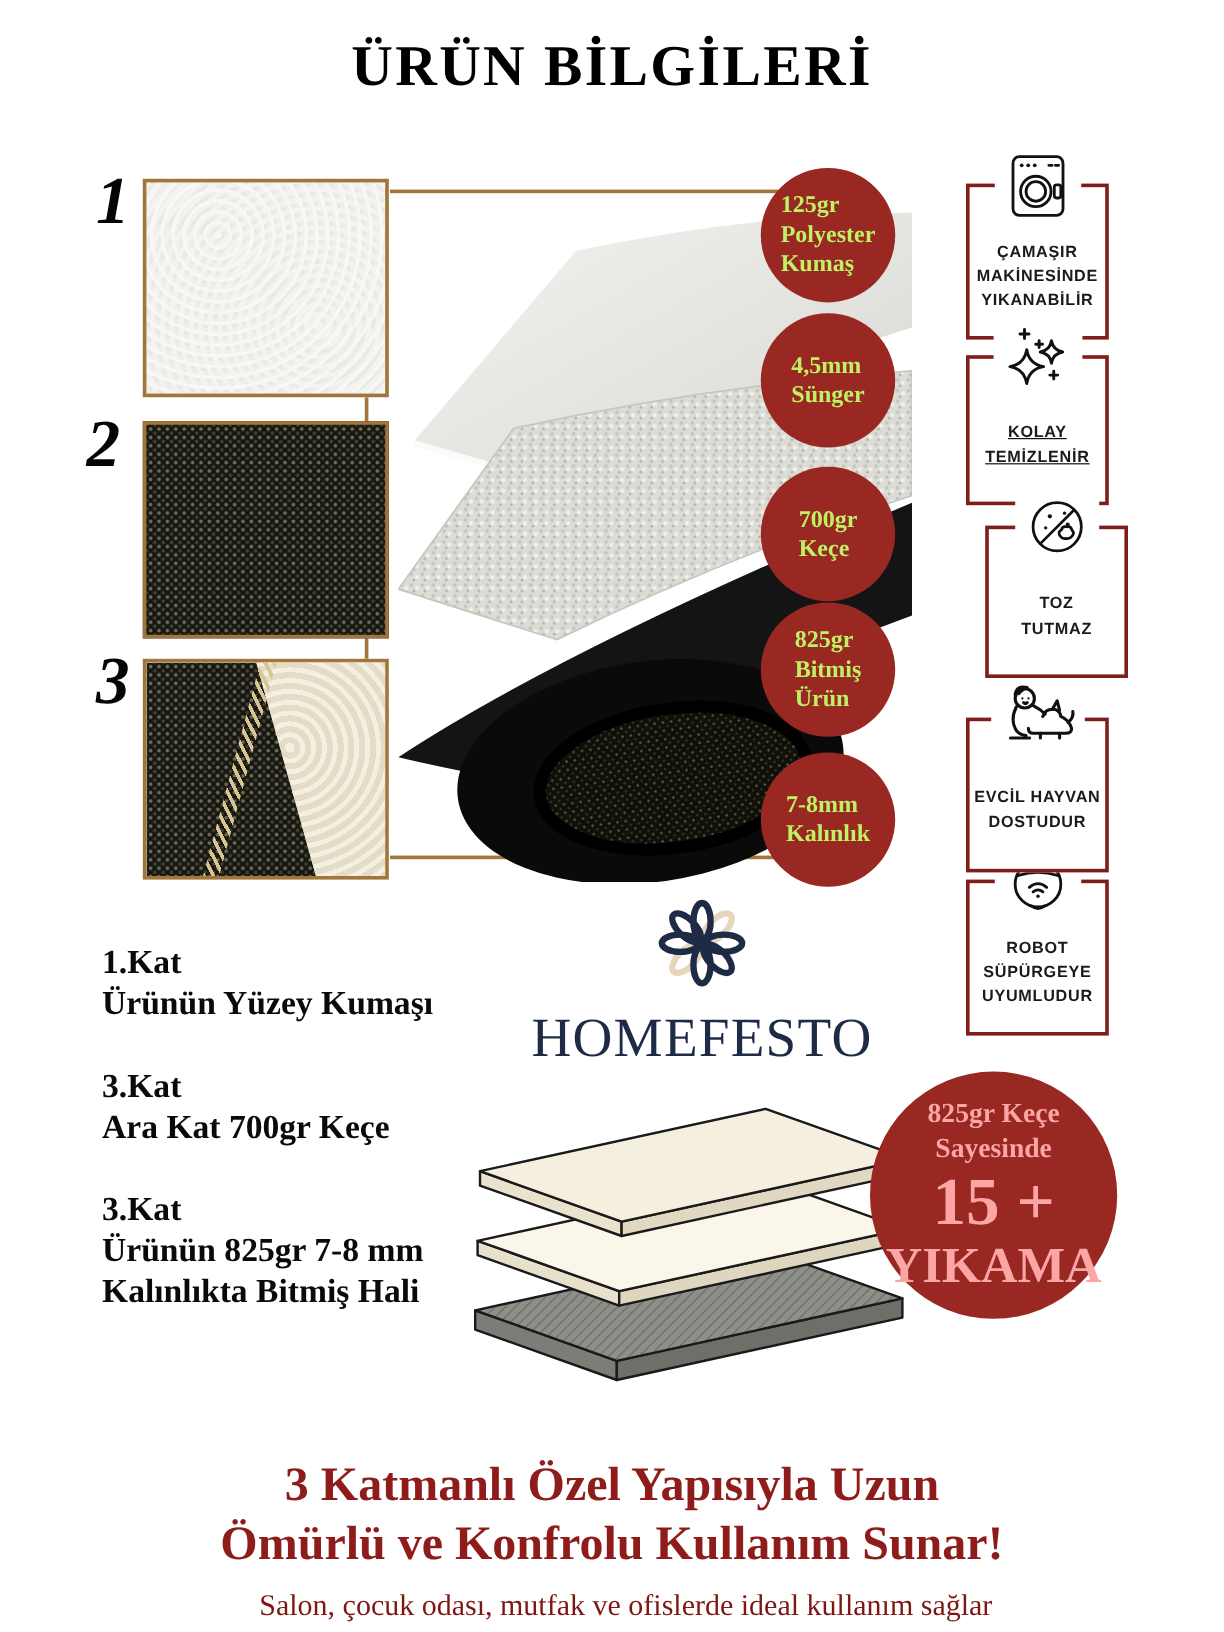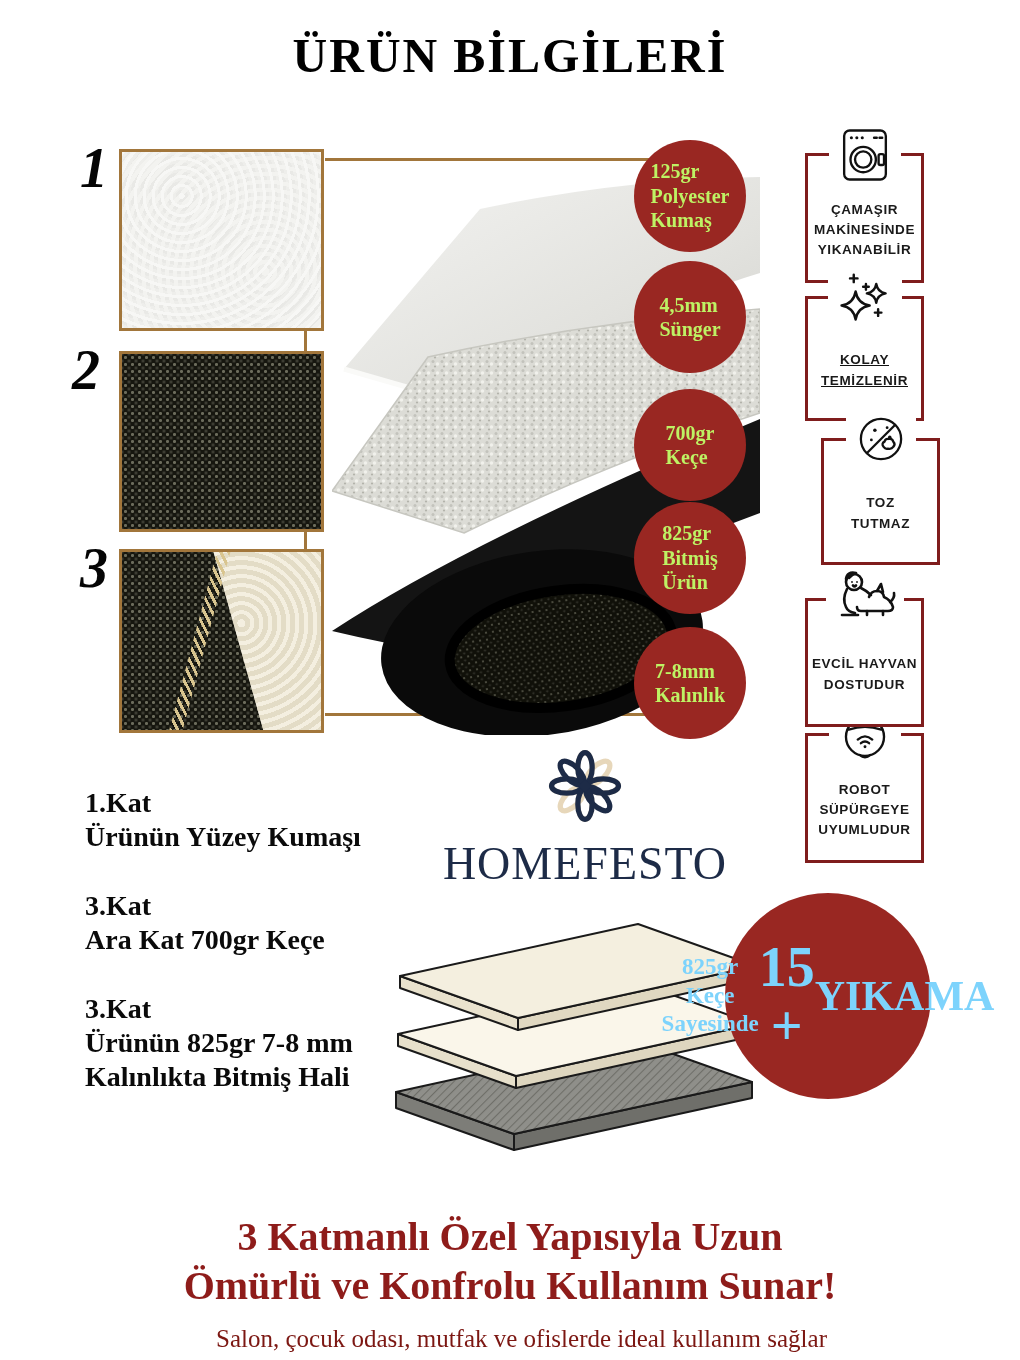--- a/index.html
+++ b/index.html
@@ -53,22 +53,22 @@
   .layer-item{margin-bottom:36px;font:700 28px/1.2 "Liberation Serif",serif;color:#0a0a0a;}
   .layer-desc{white-space:pre-line;}
 
   
   .brand{position:absolute;left:405px;top:742px;width:360px;text-align:center;z-index:2;}
   .brand-name{font:400 46px/1 "Liberation Serif",serif;color:var(--navy,#1d2b47);letter-spacing:1px;margin-top:7px;}
 
   .bottom-visual{position:absolute;left:388px;top:916px;width:375px;height:240px;z-index:1;}
 
   .wash-circle{position:absolute;left:725px;top:893px;width:206px;height:206px;border-radius:50%;
-    background:var(--badge-red,#992722);color:#7dd3fc;text-align:center;z-index:5;
-    display:flex;flex-direction:row;align-items:center;justify-content:center;}
+    background:var(--badge-red,#992722);color:#fca5a5;text-align:center;z-index:5;
+    display:flex;flex-direction:column;align-items:center;justify-content:center;}
   .wash-top{font:700 23px/1.25 "Liberation Serif",serif;white-space:pre-line;}
   .wash-big{font:700 56px/1.05 "Liberation Serif",serif;margin-top:2px;}
   .wash-bottom{font:700 42px/1.1 "Liberation Serif",serif;}
 
   .footer-headline{position:absolute;top:1212px;left:0;right:0;text-align:center;
     font:700 40px/1.23 "Liberation Serif",serif;color:var(--headline-red,#8e1c1a);white-space:pre-line;}
   .footer-subline{position:absolute;top:1324px;left:0;right:0;text-align:center;
     font:400 25px/1.2 "Liberation Serif",serif;color:var(--subline-red,#7c1712);padding-left:23px;}
 </style>
 </head>

